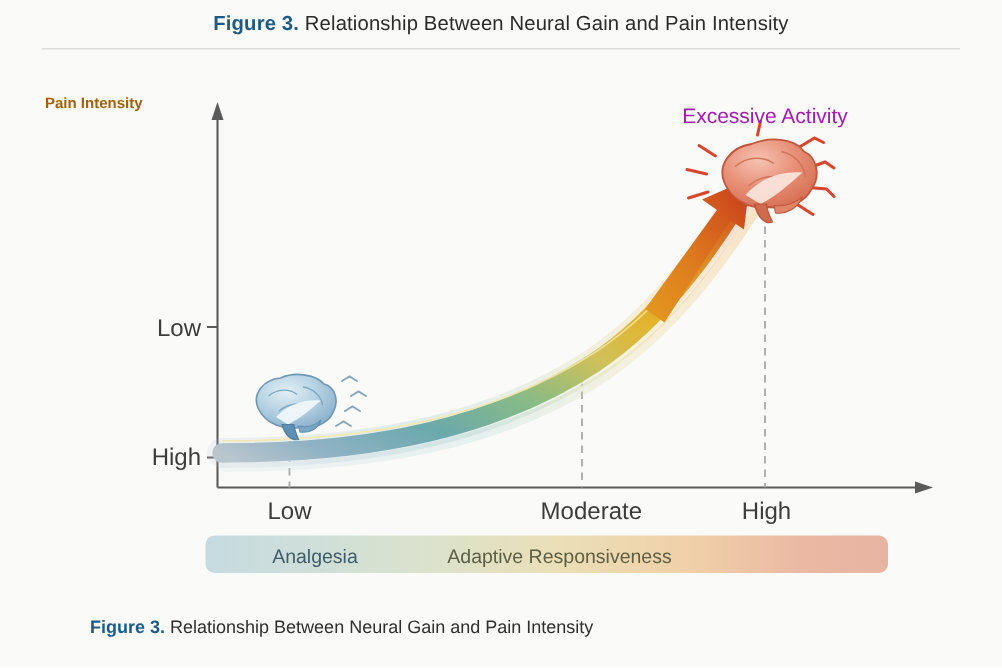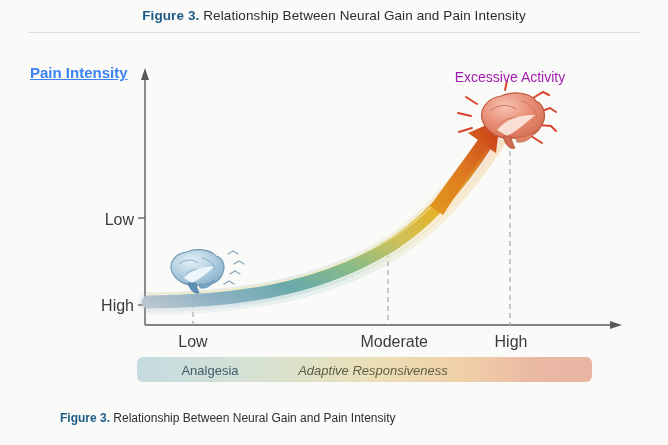--- a/index.html
+++ b/index.html
@@ -46,24 +46,23 @@
     position: absolute;
     left: 0;
     top: 0;
     width: 668px;
     height: 445px;
   }
 
   .axis-title {
     position: absolute;
     font-weight: bold;
-    font-size: 15px;
-    color: #3b82f6;
-    white-space: nowrap;
-    text-decoration: underline;
+    font-size: 10px;
+    color: #a16207;
+    white-space: nowrap;
   }
   #y-axis-title { left: 30px; top: 64px; }
 
   .tick-label {
     position: absolute;
     font-size: 16px;
     color: #3c3c3c;
     white-space: nowrap;
   }
   .tick-label.y { text-align: right; }
@@ -118,21 +117,21 @@
     top: 363px;
     font-size: 13px;
     white-space: nowrap;
   }
   #legend-analgesia {
     left: 150px; width: 120px; text-align: center;
     color: #3e5c68;
   }
   #legend-adaptive {
     left: 288px; width: 170px; text-align: center;
-    color: #5d5f45; font-style: italic;
+    color: #5d5f45; 
   }
   #legend-hyper {
     left: 448px; width: 140px; text-align: center;
     color: #ab3c22; 
   }
 
   
   #fig-caption {
     position: absolute;
     left: 60px;

